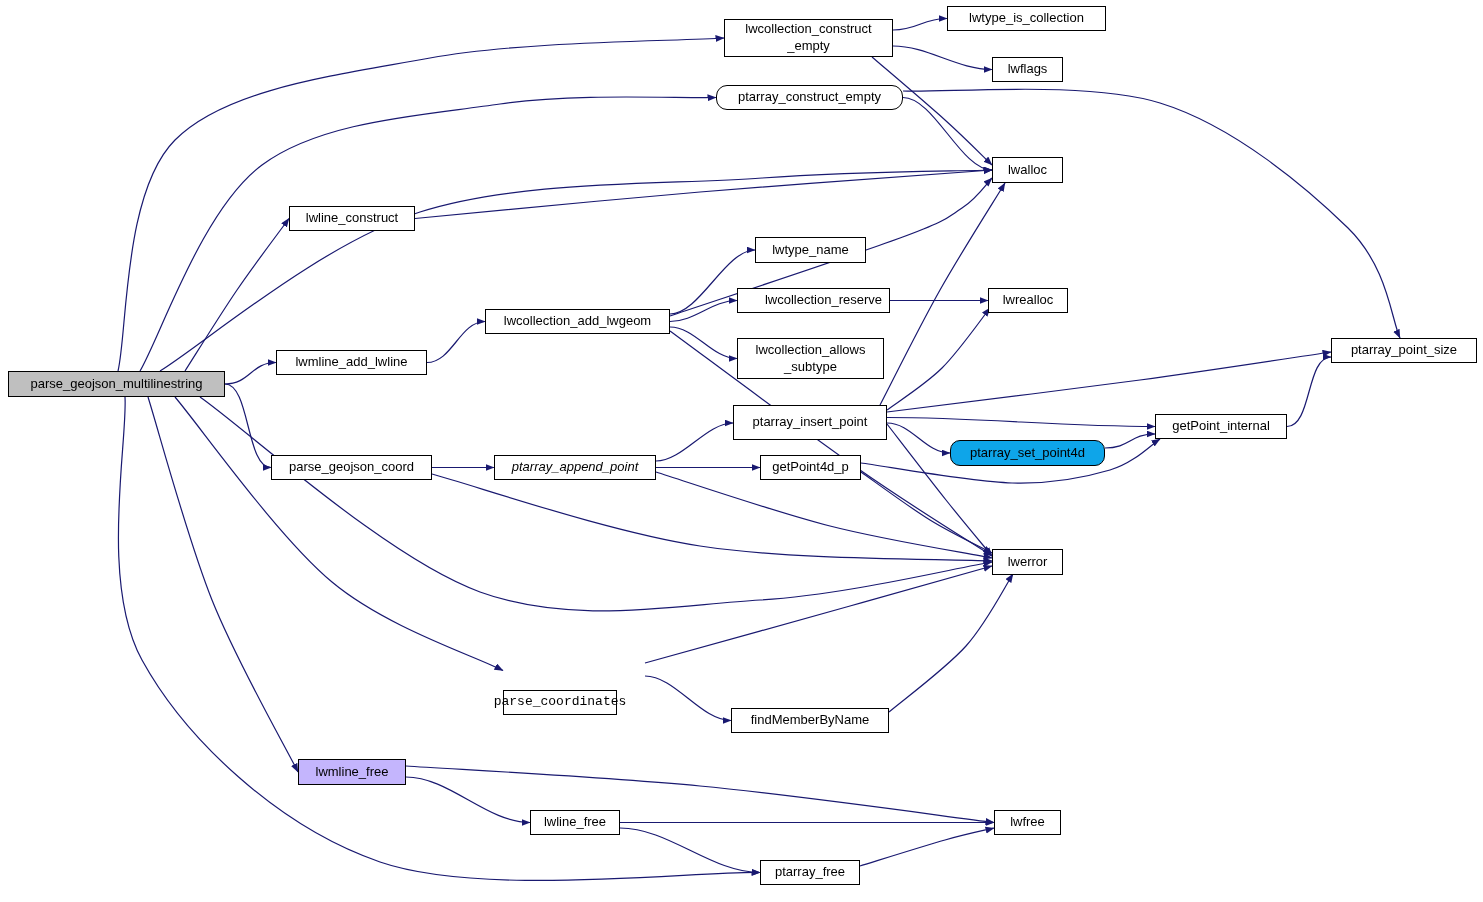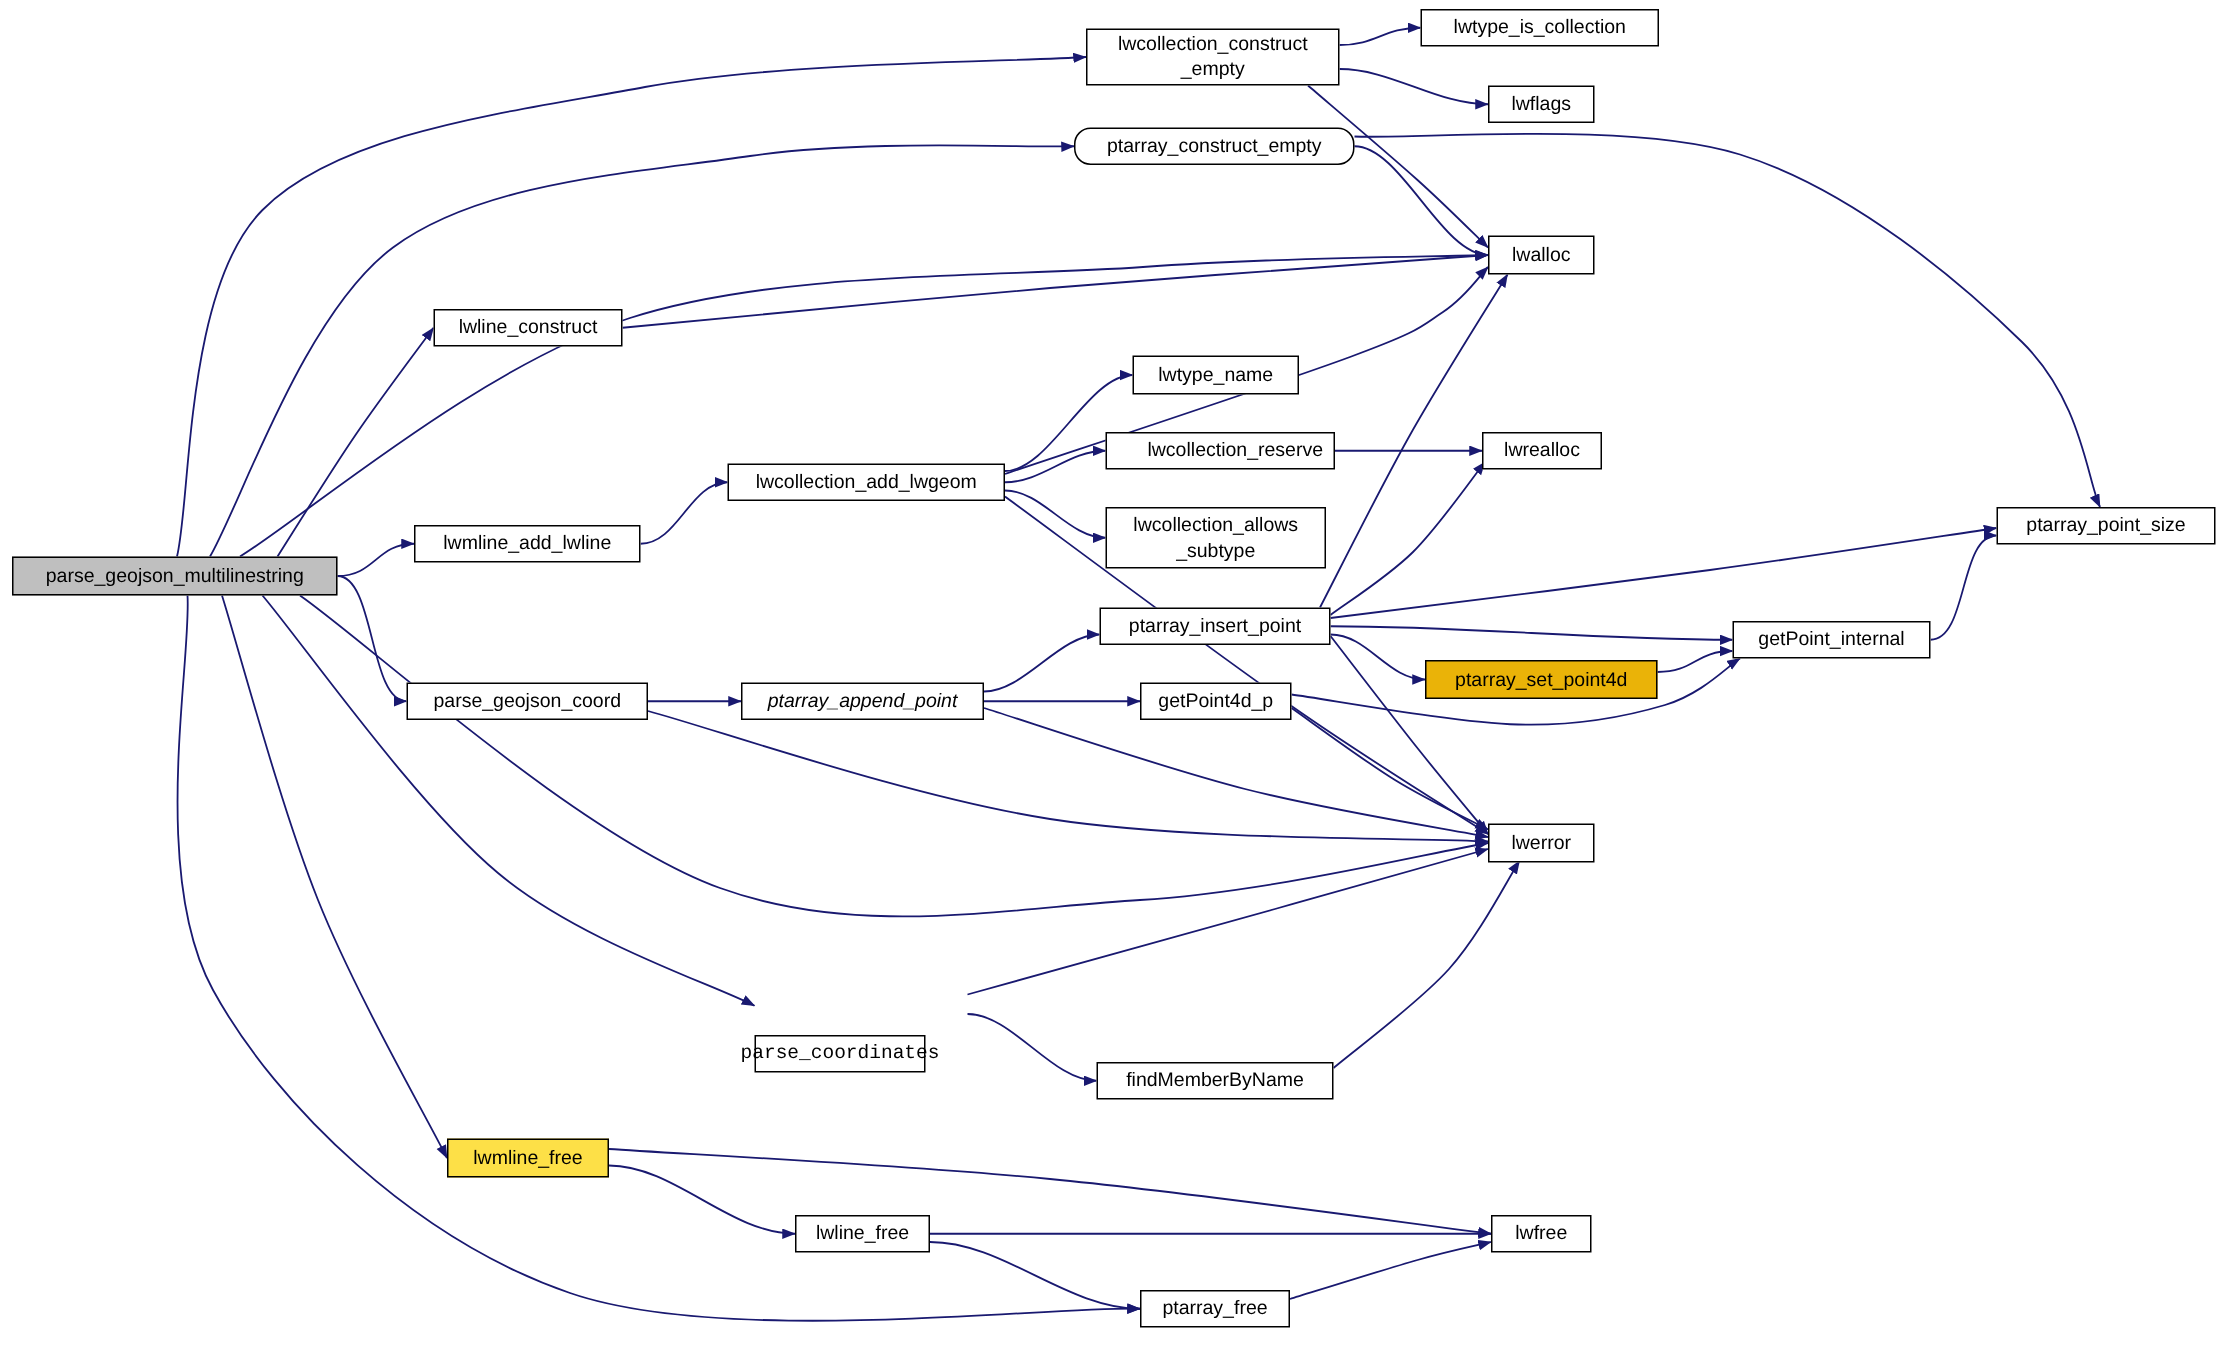--- a/index.html
+++ b/index.html
@@ -120,48 +120,48 @@
     <div class="node" style="left: 737px; top: 338px; width: 147px; height: 41px; background: rgb(255, 255, 255); border-color: rgb(0, 0, 0);">
       <span>lwcollection_allows
 _subtype</span>
     </div>
     <div class="node" style="left: 276px; top: 350px; width: 151px; height: 25px; background: rgb(255, 255, 255); border-color: rgb(0, 0, 0);">
       <span>lwmline_add_lwline</span>
     </div>
     <div class="node" style="left: 1331px; top: 338px; width: 146px; height: 25px; background: rgb(255, 255, 255); border-color: rgb(0, 0, 0);">
       <span>ptarray_point_size</span>
     </div>
-    <div class="node" style="left: 733px; top: 405px; width: 154px; height: 25px; background: rgb(255, 255, 255); border-color: rgb(0, 0, 0);">
+    <div class="node" style="left: 733px; top: 405px; width: 154px; height: 35px; background: rgb(255, 255, 255); border-color: rgb(0, 0, 0);">
       <span>ptarray_insert_point</span>
     </div>
     <div class="node" style="left: 1155px; top: 414px; width: 132px; height: 25px; background: rgb(255, 255, 255); border-color: rgb(0, 0, 0);">
       <span>getPoint_internal</span>
     </div>
-    <div class="node" style="left: 950px; top: 440px; width: 155px; height: 26px; background: #eab308; border-color: rgb(0, 0, 0);">
+    <div class="node" style="left: 950px; top: 440px; width: 155px; height: 26px; background: #0ea5e9; border-color: rgb(0, 0, 0); border-radius: 10px;">
       <span>ptarray_set_point4d</span>
     </div>
     <div class="node" style="left: 271px; top: 455px; width: 161px; height: 25px; background: rgb(255, 255, 255); border-color: rgb(0, 0, 0);">
       <span>parse_geojson_coord</span>
     </div>
     <div class="node" style="left: 494px; top: 455px; width: 162px; height: 25px; background: rgb(255, 255, 255); border-color: rgb(0, 0, 0); font-style: italic;">
       <span>ptarray_append_point</span>
     </div>
     <div class="node" style="left: 760px; top: 455px; width: 101px; height: 25px; background: rgb(255, 255, 255); border-color: rgb(0, 0, 0);">
       <span>getPoint4d_p</span>
     </div>
     <div class="node" style="left: 992px; top: 549px; width: 71px; height: 26px; background: rgb(255, 255, 255); border-color: rgb(0, 0, 0);">
       <span>lwerror</span>
     </div>
     <div class="node" style="left: 503px; top: 690px; width: 114px; height: 25px; background: rgb(255, 255, 255); border-color: rgb(0, 0, 0); font-family: Liberation Mono, monospace;">
       <span>parse_coordinates</span>
     </div>
     <div class="node" style="left: 731px; top: 708px; width: 158px; height: 25px; background: rgb(255, 255, 255); border-color: rgb(0, 0, 0);">
       <span>findMemberByName</span>
     </div>
-    <div class="node" style="left: 298px; top: 759px; width: 108px; height: 26px; background: #fde047; border-color: rgb(0, 0, 0);">
+    <div class="node" style="left: 298px; top: 759px; width: 108px; height: 26px; background: #c4b5fd; border-color: rgb(0, 0, 0);">
       <span>lwmline_free</span>
     </div>
     <div class="node" style="left: 530px; top: 810px; width: 90px; height: 25px; background: rgb(255, 255, 255); border-color: rgb(0, 0, 0);">
       <span>lwline_free</span>
     </div>
     <div class="node" style="left: 994px; top: 810px; width: 67px; height: 25px; background: rgb(255, 255, 255); border-color: rgb(0, 0, 0);">
       <span>lwfree</span>
     </div>
     <div class="node" style="left: 760px; top: 860px; width: 100px; height: 25px; background: rgb(255, 255, 255); border-color: rgb(0, 0, 0);">
       <span>ptarray_free</span>

